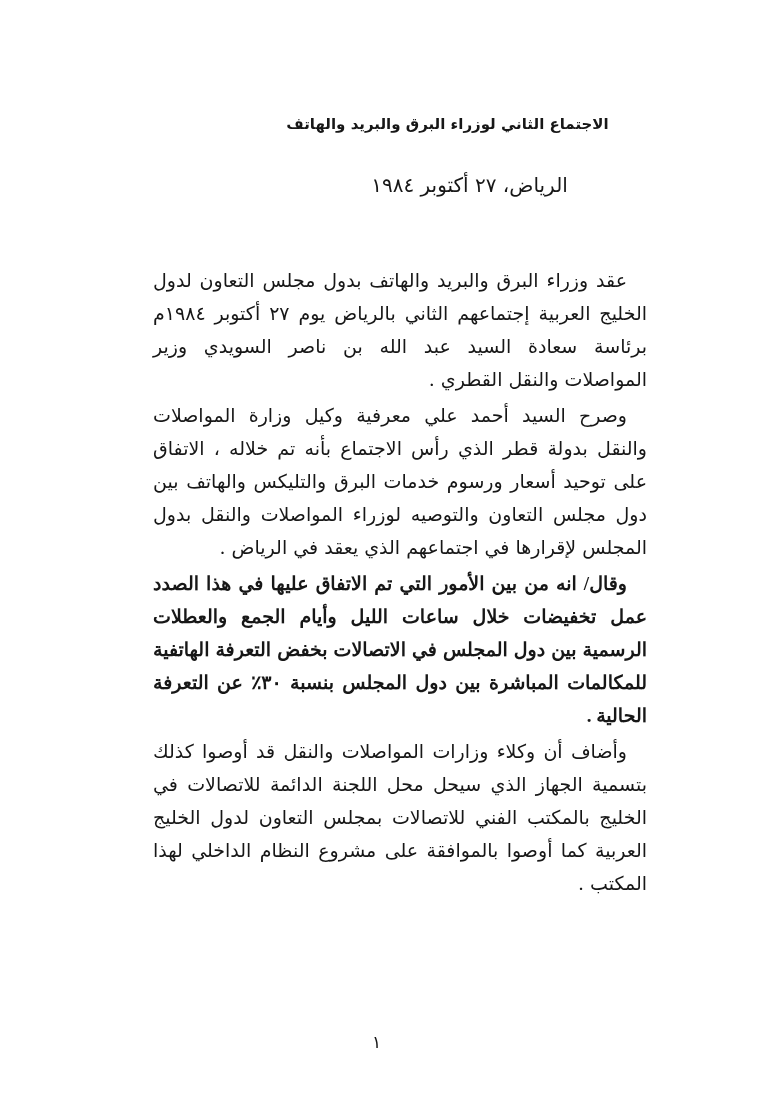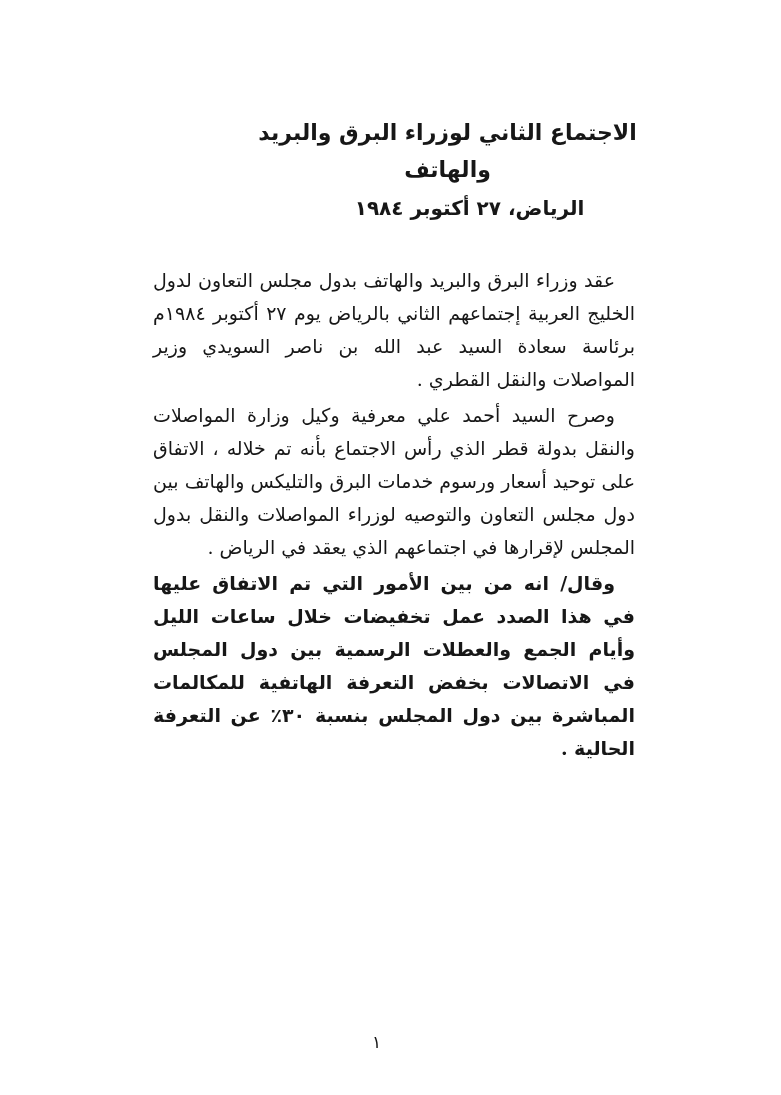--- a/index.html
+++ b/index.html
@@ -18,47 +18,48 @@
     overflow: hidden;
   }
   .doc-header {
     position: absolute;
     top: 106px;
     left: 205px;
     width: 485px;
     text-align: center;
   }
   .title-line {
-    font-size: 22px;
+    font-size: 15px;
     font-weight: bold;
     line-height: 37px;
-    margin: 8px;
+    margin: 0;
   }
   .dateline {
     font-size: 20px;
-    font-weight: bold;
-    margin-top: 6px;
+    font-weight: normal;
+    margin-top: 30px;
     transform: translateX(22px); 
   }
   .doc-body {
     position: absolute;
     top: 264px;
     left: 153px;
     width: 494px;
     font-size: 19px;
     line-height: 33px;
     text-align: justify;
     text-justify: inter-word;
   }
   .para {
-    margin: 0 12px 3px 0;
+    margin: 0 0 3px 0;
     text-indent: 20px; 
   }
   .para.bold {
     font-weight: bold;
+    font-family: Liberation Serif, serif;
   }
   .doc-footer {
     position: absolute;
     top: 1032px;
     left: 0;
     width: 100%;
     text-align: center;
   }
   .page-number {
     display: inline-block;
@@ -73,19 +74,20 @@
 
   <header class="doc-header">
     <h1 class="title-line">الاجتماع الثاني لوزراء البرق والبريد والهاتف</h1>
     <div class="dateline">الرياض، ٢٧ أكتوبر ١٩٨٤</div>
   </header>
 
   <main class="doc-body">
     <p class="para">عقد وزراء البرق والبريد والهاتف بدول مجلس التعاون لدول الخليج العربية إجتماعهم الثاني بالرياض يوم ٢٧ أكتوبر ١٩٨٤م برئاسة سعادة السيد عبد الله بن ناصر السويدي وزير المواصلات والنقل القطري .</p>
     <p class="para">وصرح السيد أحمد علي معرفية وكيل وزارة المواصلات والنقل بدولة قطر الذي رأس الاجتماع بأنه تم خلاله ، الاتفاق على توحيد أسعار ورسوم خدمات البرق والتليكس والهاتف بين دول مجلس التعاون والتوصيه لوزراء المواصلات والنقل بدول المجلس لإقرارها في اجتماعهم الذي يعقد في الرياض .</p>
     <p class="para bold">وقال/ انه من بين الأمور التي تم الاتفاق عليها في هذا الصدد عمل تخفيضات خلال ساعات الليل وأيام الجمع والعطلات الرسمية بين دول المجلس في الاتصالات بخفض التعرفة الهاتفية للمكالمات المباشرة بين دول المجلس بنسبة ٣٠٪ عن التعرفة الحالية .</p>
+    <p class="para">وأضاف أن وكلاء وزارات المواصلات والنقل قد أوصوا كذلك بتسمية الجهاز الذي سيحل محل اللجنة الدائمة للاتصالات في الخليج بالمكتب الفني للاتصالات بمجلس التعاون لدول الخليج العربية كما أوصوا بالموافقة على مشروع النظام الداخلي لهذا المكتب .</p>
   </main>
 
   <footer class="doc-footer">
     <span class="page-number">١</span>
   </footer>
 
 </div>
 
 </body></html>

